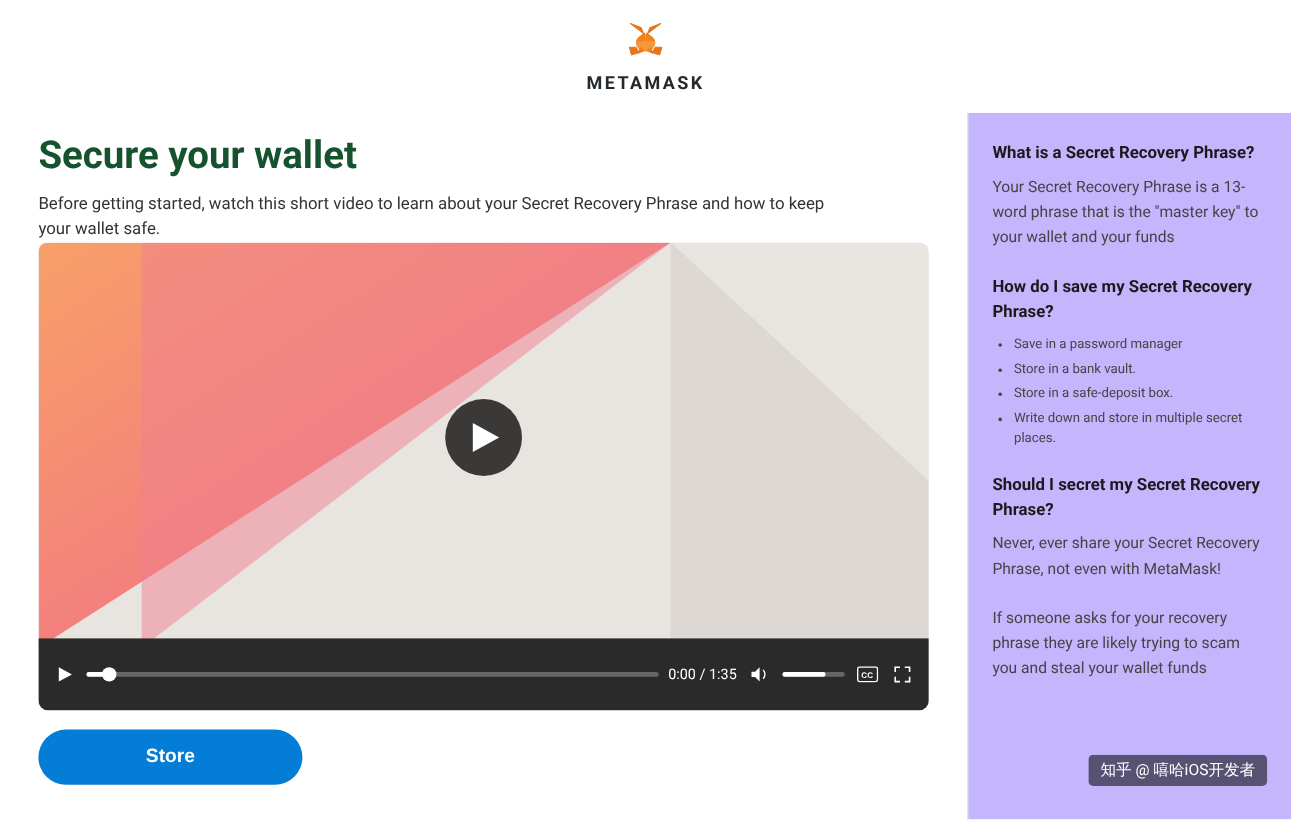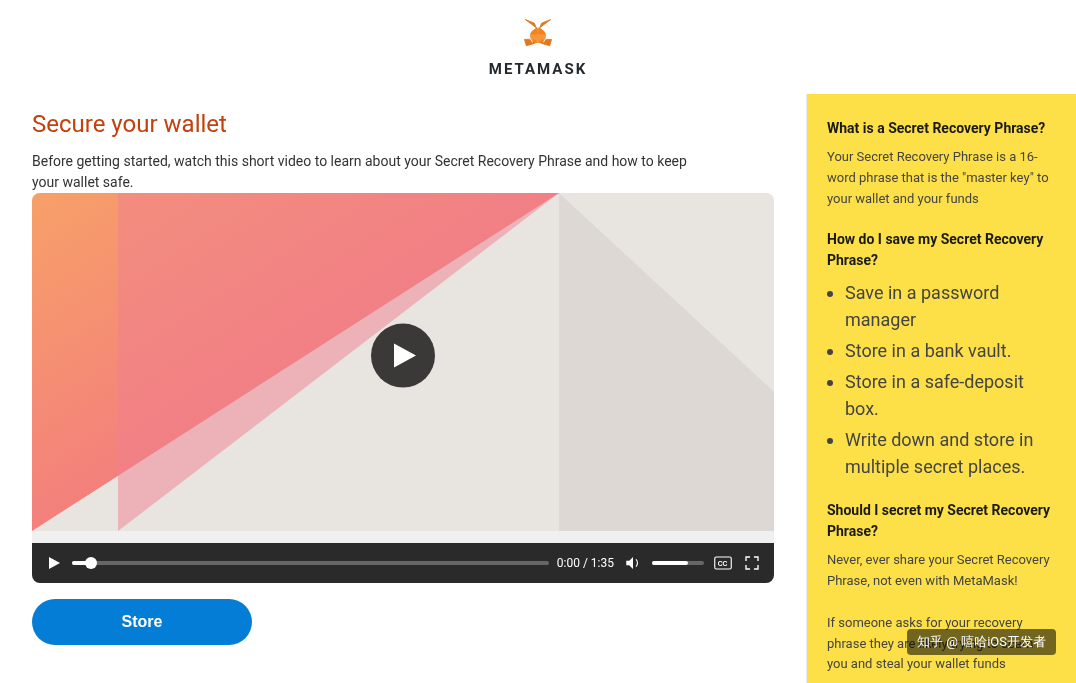--- a/index.html
+++ b/index.html
@@ -42,23 +42,23 @@
     
     .left-content {
       flex: 1;
       padding: 16px 32px 24px 32px;
       display: flex;
       flex-direction: column;
       overflow: hidden;
     }
 
     .page-title {
-      font-size: 24px;
-      font-weight: 400;
-      color: #c2410c;
+      font-size: 32px;
+      font-weight: 700;
+      color: #14532d;
       margin-bottom: 12px;
       line-height: 1.2;
     }
 
     .page-description {
       font-size: 14px;
       color: #333;
       line-height: 1.5;
       max-width: 680px;
     }
@@ -105,21 +105,21 @@
       width: 0;
       height: 0;
       border-style: solid;
       border-width: 12px 0 12px 22px;
       border-color: transparent transparent transparent #fff;
       margin-left: 4px;
     }
 
     
     .video-controls {
-      height: 40px;
+      height: 60px;
       background: #2a2a2a;
       display: flex;
       align-items: center;
       padding: 0 12px;
       gap: 8px;
       position: absolute;
       bottom: 0;
       left: 0;
       right: 0;
     }
@@ -197,21 +197,21 @@
       font-weight: 600;
       cursor: pointer;
       width: 220px;
       text-align: center;
     }
 
     
     .right-panel {
       width: 270px;
       min-width: 270px;
-      background: #fde047;
+      background: #c4b5fd;
       border-left: 1px solid #e8e8e8;
       padding: 24px 20px;
       overflow-y: auto;
       font-size: 13px;
       color: #333;
       line-height: 1.5;
     }
 
     .faq-section {
       margin-bottom: 20px;
@@ -231,21 +231,21 @@
     }
 
     .faq-list {
       list-style: disc;
       padding-left: 18px;
       margin-top: 6px;
     }
 
     .faq-list li {
       margin-bottom: 4px;
-      font-size: 18px;
+      font-size: 11px;
       color: #444;
     }
 
     .watermark {
       position: fixed;
       bottom: 28px;
       right: 20px;
       background: rgba(0,0,0,0.55);
       color: #fff;
       font-size: 13px;
@@ -356,21 +356,21 @@
         </button>
       </div>
     </div>
 
     <button class="next-btn">Store</button>
   </div>
 
   <div class="right-panel">
     <div class="faq-section">
       <div class="faq-heading">What is a Secret Recovery Phrase?</div>
-      <div class="faq-body">Your Secret Recovery Phrase is a 16-word phrase that is the "master key" to your wallet and your funds</div>
+      <div class="faq-body">Your Secret Recovery Phrase is a 13-word phrase that is the "master key" to your wallet and your funds</div>
     </div>
 
     <div class="faq-section">
       <div class="faq-heading">How do I save my Secret Recovery Phrase?</div>
       <ul class="faq-list">
         <li>Save in a password manager</li>
         <li>Store in a bank vault.</li>
         <li>Store in a safe-deposit box.</li>
         <li>Write down and store in multiple secret places.</li>
       </ul>

